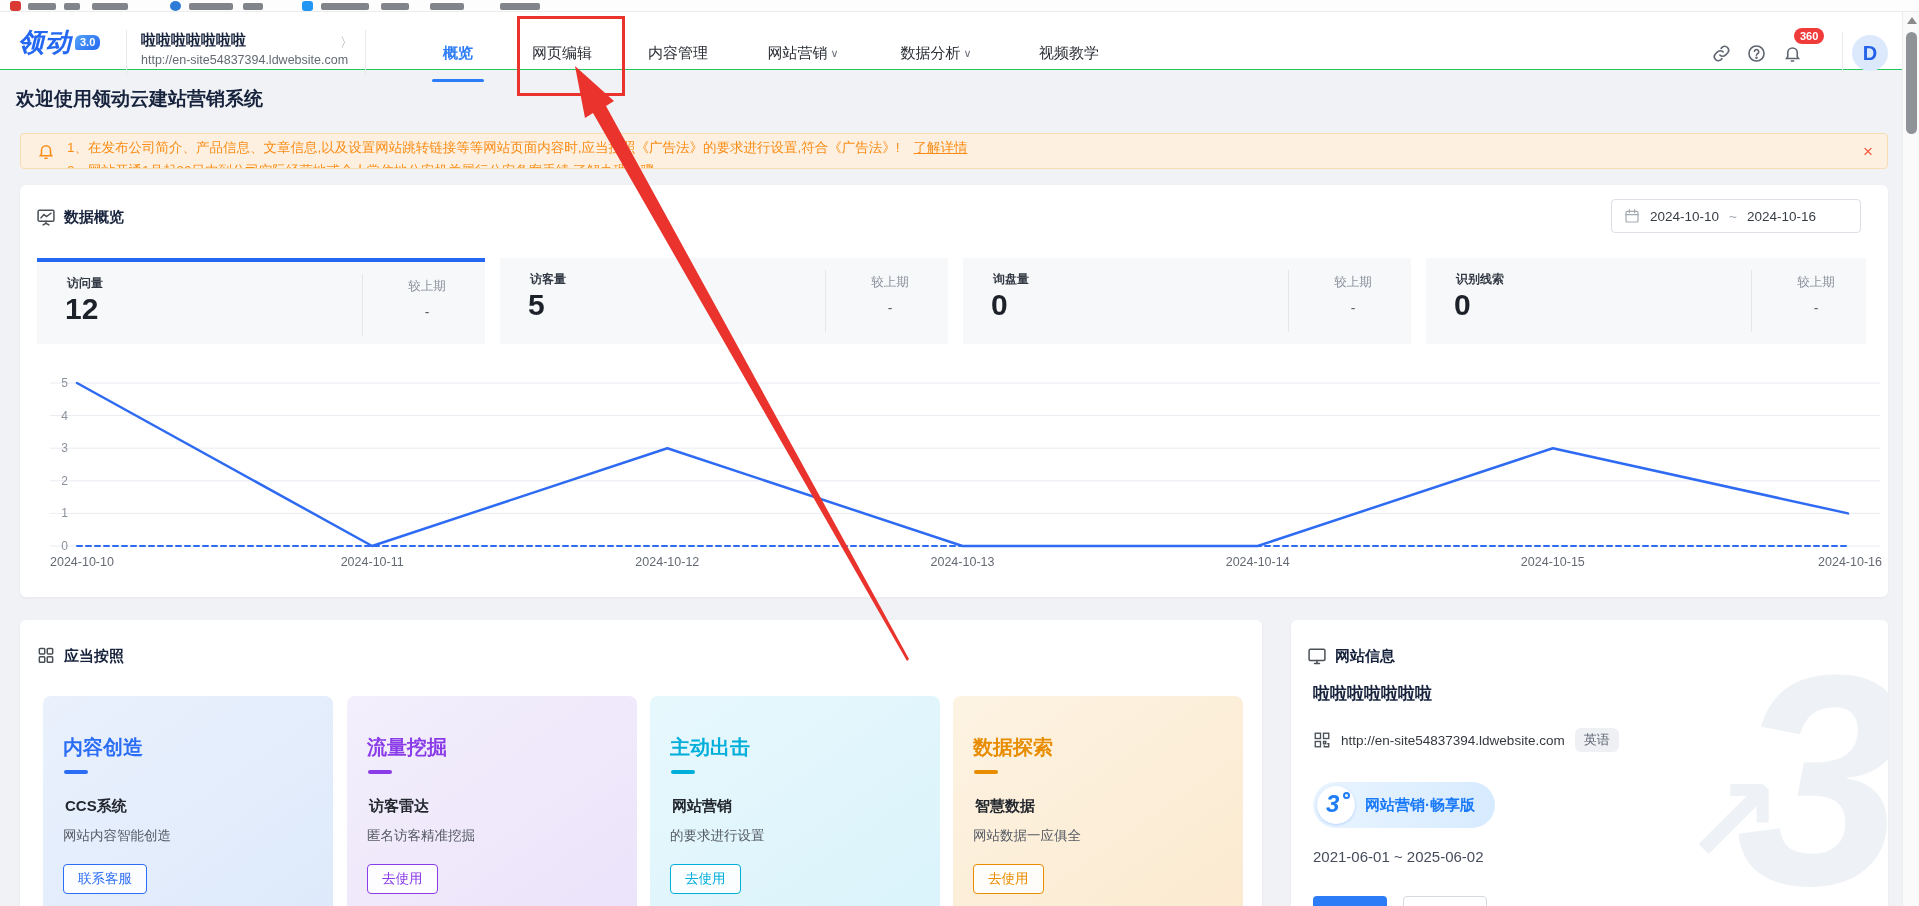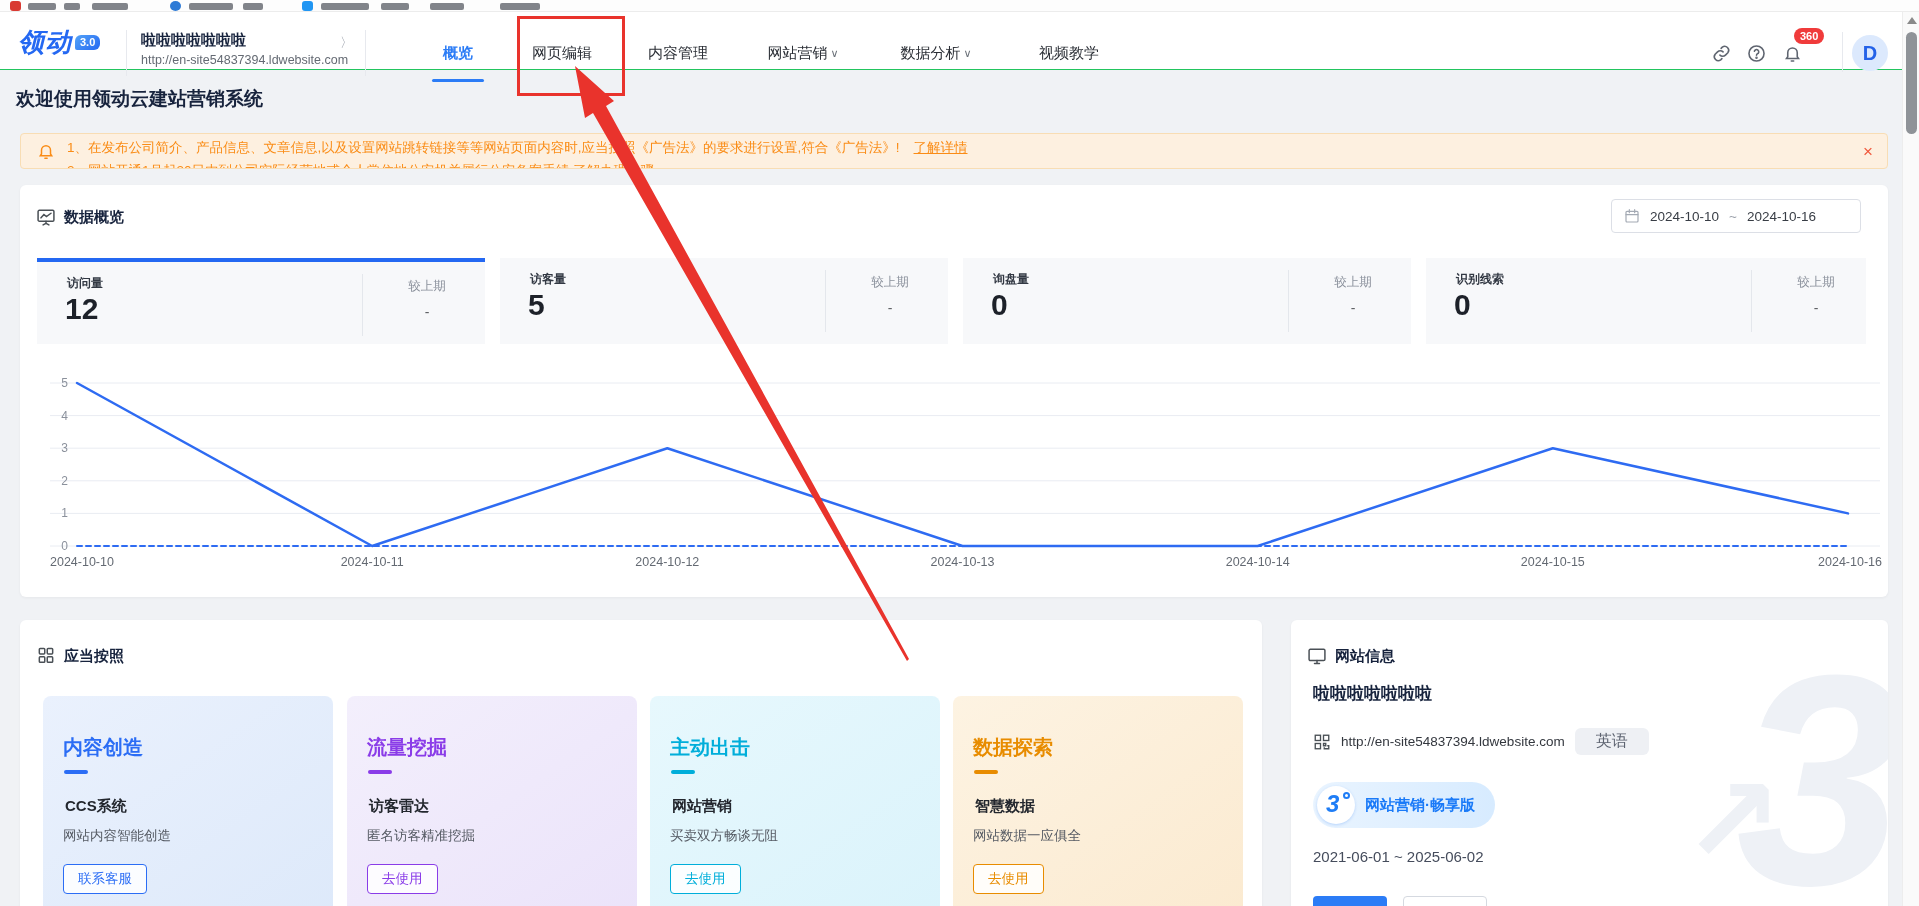--- a/index.html
+++ b/index.html
@@ -75,21 +75,21 @@
 .feat-dash{position:absolute;left:21px;top:74px;width:24px;height:4px;border-radius:2px}
 .feat-sub{position:absolute;left:22px;top:101px;font-size:15px;font-weight:bold;color:#23272e}
 .feat-desc{position:absolute;left:20px;top:131px;font-size:13.5px;color:#555a63}
 .feat-btn{position:absolute;left:20px;top:168px;height:30px;padding:0 14px;border-radius:4px;border:1px solid;background:rgba(255,255,255,.85);font-size:13.5px;line-height:28px;cursor:pointer}
 
 .siteinfo{left:1291px;top:620px;width:597px;height:300px;overflow:hidden}
 .si-name{position:absolute;left:22px;top:62px;font-size:17px;font-weight:bold;color:#17233d}
 .si-urlrow{position:absolute;left:22px;top:108px;display:flex;align-items:center;gap:10px}
 .si-urlrow svg{width:18px;height:18px;color:#4a5056;flex:none}
 .si-url{font-size:13.5px;color:#33373e}
-.si-lang{background:#eef0f4;color:#5d6370;font-size:16px;padding:3px 21px;border-radius:6px}
+.si-lang{background:#eef0f4;color:#5d6370;font-size:13px;padding:3px 9px;border-radius:6px}
 .si-plan{position:absolute;left:22px;top:162px;height:46px;display:flex;align-items:center;gap:10px;background:linear-gradient(90deg,#e9f4ff,#d7ebff);border-radius:23px;padding:0 20px 0 4px;cursor:pointer}
 .plan-logo{width:38px;height:38px;border-radius:50%;background:#fff;position:relative;flex:none;box-shadow:0 1px 3px rgba(40,120,240,.25)}
 .plan-logo .g3{position:absolute;left:9px;top:4px;font-size:24px;font-weight:800;font-style:italic;color:#1f7df6;line-height:28px}
 .plan-logo .ring{position:absolute;right:5px;top:6px;width:7px;height:7px;border:2px solid #1f7df6;border-radius:50%}
 .si-plan-text{font-size:15px;font-weight:bold;color:#1a7af8}
 .si-dates{position:absolute;left:22px;top:228px;font-size:15px;color:#454c5c}
 .si-btn1{position:absolute;left:22px;top:276px;width:74px;height:30px;background:#2b7cf6;border-radius:4px;cursor:pointer}
 .si-btn2{position:absolute;left:112px;top:276px;width:84px;height:30px;background:#fff;border:1px solid #d5d9e0;border-radius:4px;cursor:pointer}
 .si-watermark{position:absolute;right:-15px;top:10px;font-size:300px;font-weight:800;font-style:italic;color:#eef1f6;line-height:300px;pointer-events:none;user-select:none}
 .si-watermark .warrow{position:absolute;right:120px;bottom:-40px;font-size:120px;color:#eef1f6}
@@ -266,21 +266,21 @@
     <div class="feat-title" style="color:#8a3ce8">流量挖掘</div>
     <div class="feat-dash" style="background:#8a3ce8"></div>
     <div class="feat-sub">访客雷达</div>
     <div class="feat-desc">匿名访客精准挖掘</div>
     <div class="feat-btn" style="border-color:#8a3ce8;color:#8a3ce8">去使用</div>
   </div>
   <div class="feat-card" style="left:630px;background:linear-gradient(145deg,#e7f8fd,#daf3fb)">
     <div class="feat-title" style="color:#00aeda">主动出击</div>
     <div class="feat-dash" style="background:#00aeda"></div>
     <div class="feat-sub">网站营销</div>
-    <div class="feat-desc">买卖双方畅谈无阻</div>
+    <div class="feat-desc">的要求进行设置</div>
     <div class="feat-btn" style="border-color:#00aeda;color:#00aeda">去使用</div>
   </div>
   <div class="feat-card" style="left:933px;background:linear-gradient(145deg,#fdf3e2,#fbead0)">
     <div class="feat-title" style="color:#e88c00">数据探索</div>
     <div class="feat-dash" style="background:#e88c00"></div>
     <div class="feat-sub">智慧数据</div>
     <div class="feat-desc">网站数据一应俱全</div>
     <div class="feat-btn" style="border-color:#e88c00;color:#e88c00">去使用</div>
   </div>
 </div>

